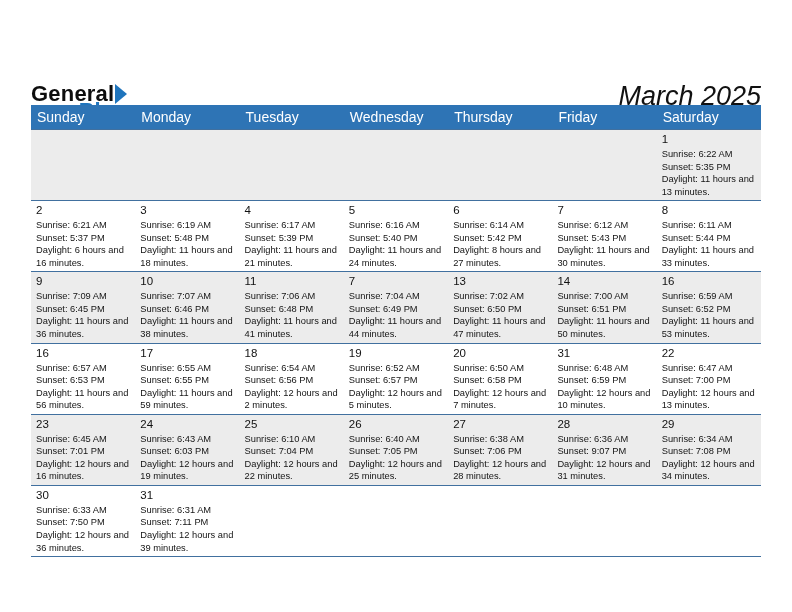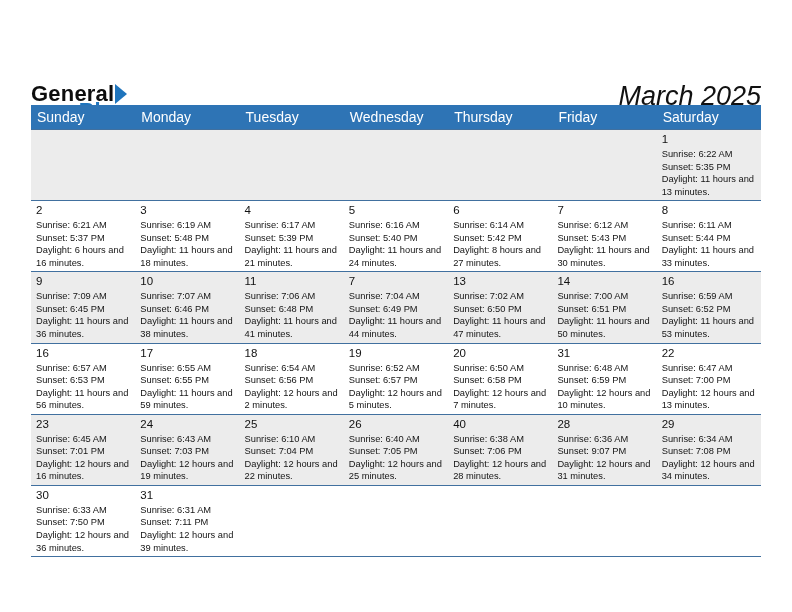--- a/index.html
+++ b/index.html
@@ -223,37 +223,37 @@
         <tr class="shaded">
           <td>
             <div class="day-num">23</div>
             <div class="cell-line">Sunrise: 6:45 AM</div>
             <div class="cell-line">Sunset: 7:01 PM</div>
             <div class="cell-line">Daylight: 12 hours and 16 minutes.</div>
           </td>
           <td>
             <div class="day-num">24</div>
             <div class="cell-line">Sunrise: 6:43 AM</div>
-            <div class="cell-line">Sunset: 7:03 PM</div>
+            <div class="cell-line">Sunset: 6:03 PM</div>
             <div class="cell-line">Daylight: 12 hours and 19 minutes.</div>
           </td>
           <td>
             <div class="day-num">25</div>
             <div class="cell-line">Sunrise: 6:10 AM</div>
             <div class="cell-line">Sunset: 7:04 PM</div>
             <div class="cell-line">Daylight: 12 hours and 22 minutes.</div>
           </td>
           <td>
             <div class="day-num">26</div>
             <div class="cell-line">Sunrise: 6:40 AM</div>
             <div class="cell-line">Sunset: 7:05 PM</div>
             <div class="cell-line">Daylight: 12 hours and 25 minutes.</div>
           </td>
           <td>
-            <div class="day-num">40</div>
+            <div class="day-num">27</div>
             <div class="cell-line">Sunrise: 6:38 AM</div>
             <div class="cell-line">Sunset: 7:06 PM</div>
             <div class="cell-line">Daylight: 12 hours and 28 minutes.</div>
           </td>
           <td>
             <div class="day-num">28</div>
             <div class="cell-line">Sunrise: 6:36 AM</div>
             <div class="cell-line">Sunset: 9:07 PM</div>
             <div class="cell-line">Daylight: 12 hours and 31 minutes.</div>
           </td>

